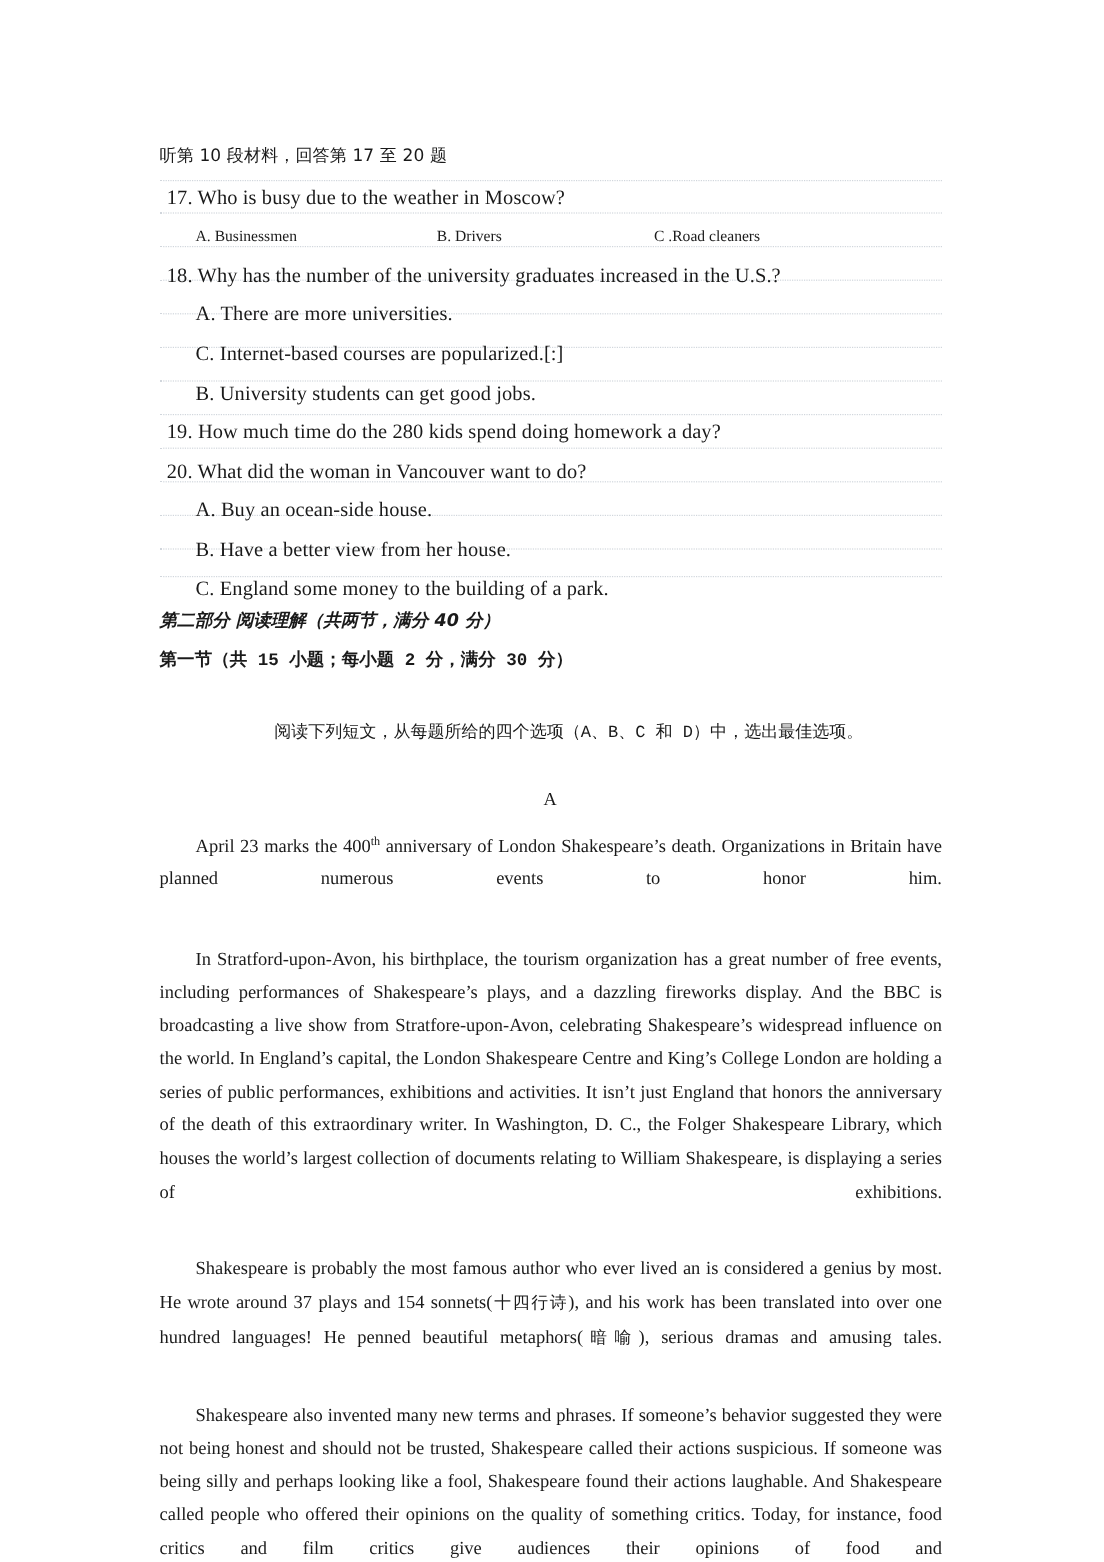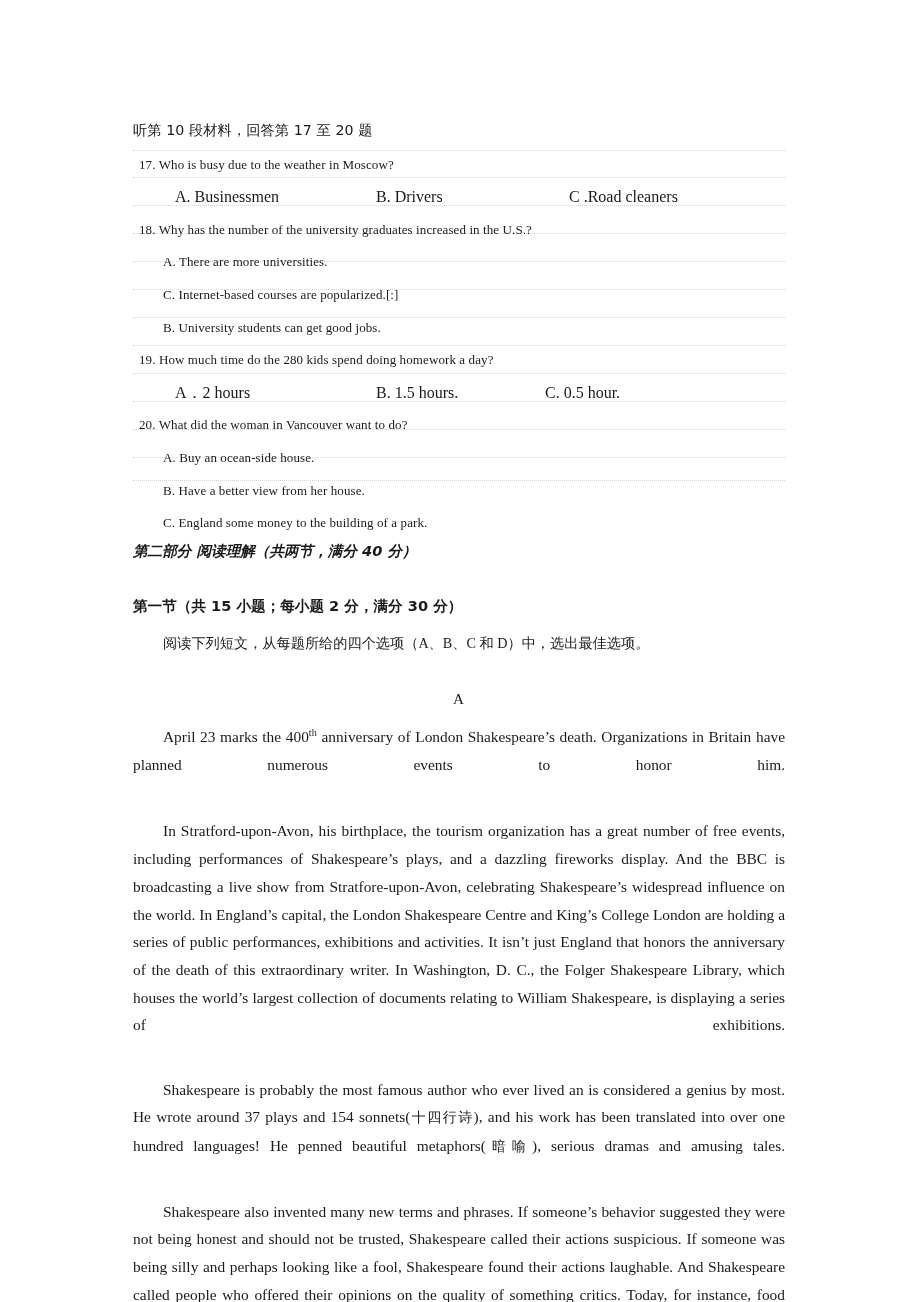--- a/index.html
+++ b/index.html
@@ -47,21 +47,21 @@
   }
   .col {
     position: absolute;
     left: 133px;
     top: 117px;
     width: 652px;
   }
 
   
   .line {
-    font-size: 13px;
+    font-size: 17px;
     line-height: 27.6px;
     white-space: nowrap;
     letter-spacing: 0.1px;
   }
   .cn {
     font-family: "DejaVu Sans", "Liberation Sans", sans-serif;
     font-size: 14.2px;
   }
 
   
@@ -73,53 +73,53 @@
     margin-top: 5px;
   }
   .q-opts {
     position: relative;
     height: 27.6px;
     margin-top: 5px;
   }
   .q-opts .opt {
     position: absolute;
     top: 0;
-    font-size: 16px;
+    font-size: 13px;
     line-height: 27.6px;
     white-space: nowrap;
-    margin-left: 12px;
   }
   .opt-a { left: 30px; }
   .opt-b { left: 231px; }
-  .opt-c { left: 424px; text-align: right; }
+  .opt-c { left: 412px; text-align: right; }
   .opt-a2 { left: 30px; }
   .opt-b2 { left: 231px; }
   .opt-c2 { left: 400px; }
   .q-opt-line {
     padding-left: 30px;
     margin-top: 5px;
   }
 
   
   .sec-head {
     font-family: "DejaVu Sans", "Liberation Sans", sans-serif;
     font-weight: bold;
     font-size: 14.6px;
     line-height: 27px;
     white-space: nowrap;
   }
-  .sec-head-2 { margin-top: 28px; }
+  .sec-head-2 { margin-top: 7px; font-family: Liberation Mono, monospace; }
 
   .instr {
-    font-family: Liberation Serif, serif;
+    font-family: Liberation Mono, monospace;
     font-size: 14.2px;
     line-height: 27px;
     padding-left: 30px;
-    margin-top: 11px;
-    white-space: nowrap;
+    margin-top: 33px;
+    white-space: nowrap;
+    text-align: center;
   }
 
   .passage-label {
     text-align: center;
     font-size: 15.2px;
     line-height: 27.6px;
     margin-top: 28px;
     margin-left: -1px;
   }
 
@@ -182,25 +182,20 @@
       <span class="opt opt-b">B. Drivers</span>
       <span class="opt opt-c">C .Road cleaners</span>
     </div>
 
     <div class="line q-stem">18. Why has the number of the university graduates increased in the U.S.?</div>
     <div class="line q-opt-line">A. There are more universities.</div>
     <div class="line q-opt-line">C. Internet-based courses are popularized.[:]</div>
     <div class="line q-opt-line">B. University students can get good jobs.</div>
 
     <div class="line q-stem">19. How much time do the 280 kids spend doing homework a day?</div>
-    <div class="q-opts">
-      <span class="opt opt-a2">A．2 hours</span>
-      <span class="opt opt-b2">B. 1.5 hours.</span>
-      <span class="opt opt-c2">C. 0.5 hour.</span>
-    </div>
 
     <div class="line q-stem">20. What did the woman in Vancouver want to do?</div>
     <div class="line q-opt-line">A. Buy an ocean-side house.</div>
     <div class="line q-opt-line">B. Have a better view from her house.</div>
     <div class="line q-opt-line">C. England some money to the building of a park.</div>
 
     <div class="sec-head" style="font-style:italic;">第二部分  阅读理解（共两节，满分 40 分）</div>
 
     <div class="sec-head sec-head-2">第一节（共 15 小题；每小题 2 分，满分 30 分）</div>
 

